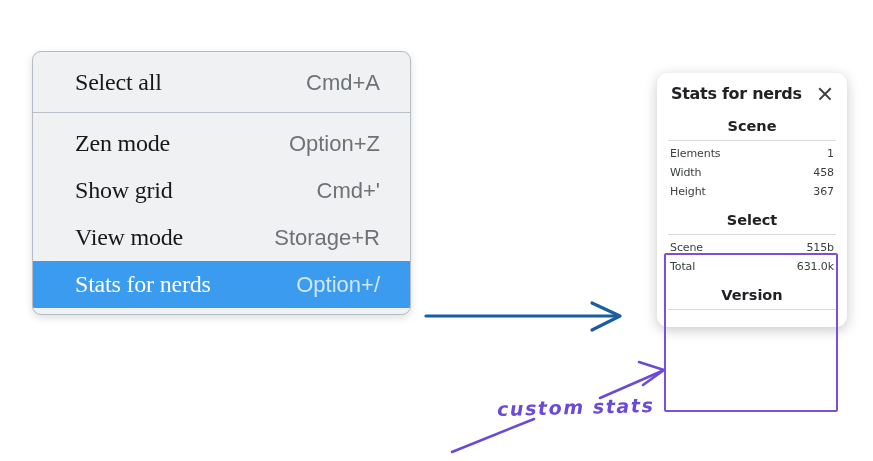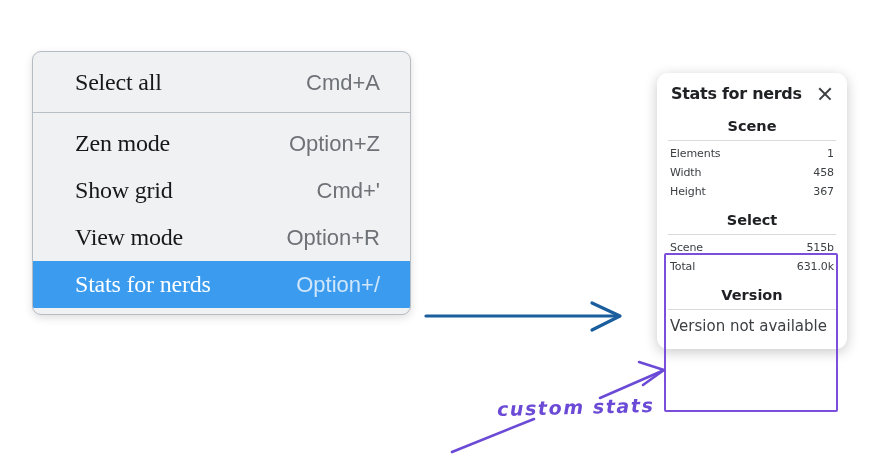--- a/index.html
+++ b/index.html
@@ -190,21 +190,21 @@
     <div class="menu-item">
       <span class="mi-label">Zen mode</span>
       <span class="mi-shortcut">Option+Z</span>
     </div>
     <div class="menu-item">
       <span class="mi-label">Show grid</span>
       <span class="mi-shortcut">Cmd+'</span>
     </div>
     <div class="menu-item">
       <span class="mi-label">View mode</span>
-      <span class="mi-shortcut">Option+R</span>
+      <span class="mi-shortcut">Storage+R</span>
     </div>
     <div class="menu-item selected">
       <span class="mi-label">Stats for nerds</span>
       <span class="mi-shortcut">Option+/</span>
     </div>
   </div>
 
 </div>
 
 <div id="stats-panel">
@@ -239,21 +239,20 @@
   </div>
   <div class="sp-row">
     <span class="sp-key">Total</span>
     <span class="sp-val">631.0k</span>
   </div>
 
   <div class="sp-gap"></div>
 
   <div class="sp-section-title">Version</div>
   <div class="sp-divider"></div>
-  <div class="sp-note">Version not available</div>
 
 </div>
 
 <div id="storage-highlight"></div>
 
 <svg id="annotation-layer" viewBox="0 0 873 461">
 
   <g>
     <line x1="426" y1="316" x2="617" y2="316" stroke="#1b5e9e" stroke-width="3.2" stroke-linecap="round"></line>
     <polyline points="592,303 620,316 592,330" fill="none" stroke="#1b5e9e" stroke-width="3.2" stroke-linecap="round" stroke-linejoin="round"></polyline>

